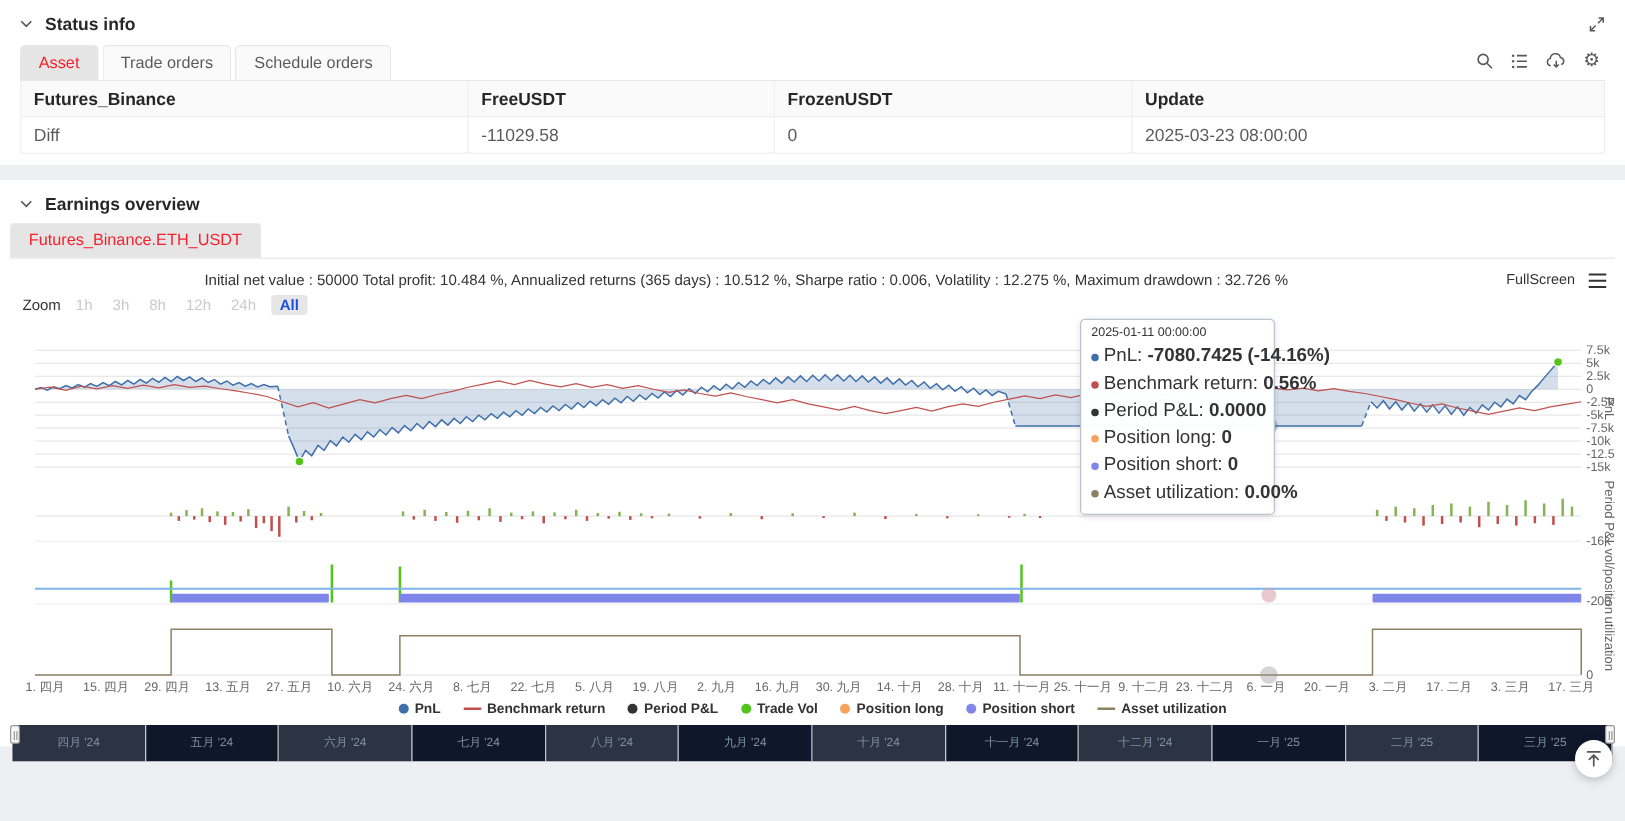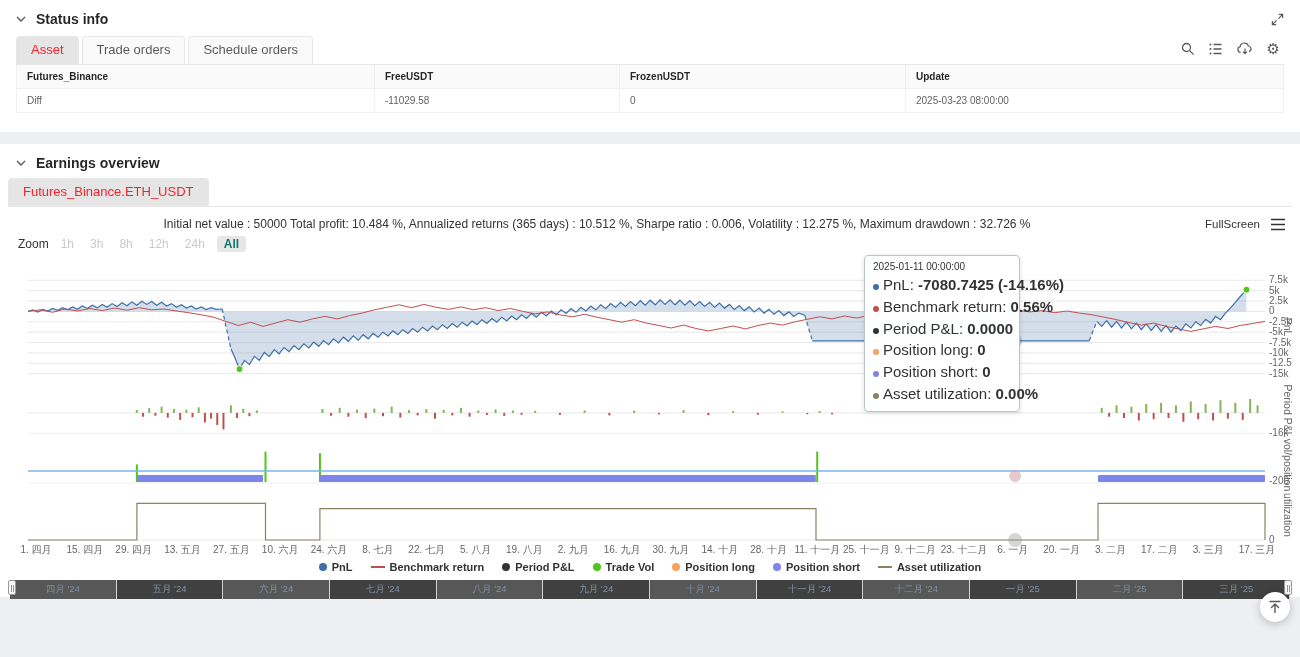--- a/index.html
+++ b/index.html
@@ -16,52 +16,52 @@
   .icon-btn { display: inline-flex; align-items: center; cursor: pointer; }
 
   .tabbar { display: flex; align-items: flex-end; border-bottom: 1px solid #e8e8e8; margin-top: 4px; }
   .tab { padding: 5px 14px 6px; font-size: 13px; color: rgba(0,0,0,0.65); background: #fafafa;
          border: 1px solid #e8e8e8; border-bottom: none; border-radius: 4px 4px 0 0;
          margin-right: 3px; cursor: pointer; line-height: 16px; white-space: nowrap; }
   .tab.active { background: #e5e5e5; color: #f5222d; }
   .tab-icons { margin-left: auto; display: flex; align-items: center; gap: 14px; padding: 0 4px 8px 0; color: #595959; }
   .gear-glyph { font-size: 15px; line-height: 14px; color: #595959; }
 
-  table.asset { width: 100%; border-collapse: collapse; font-size: 10px; border: 1px solid #f0f0f0; border-top: none; }
+  table.asset { width: 100%; border-collapse: collapse; font-size: 14px; border: 1px solid #f0f0f0; border-top: none; }
   .asset th { background: #fafafa; font-weight: 600; color: rgba(0,0,0,0.85); text-align: left;
               padding: 6px 10px; border-bottom: 1px solid #f0f0f0; border-right: 1px solid #f0f0f0; }
   .asset td { color: rgba(0,0,0,0.65); padding: 6px 10px; border-bottom: 1px solid #f0f0f0; border-right: 1px solid #f0f0f0; }
   .asset th:last-child, .asset td:last-child { border-right: none; }
   .link { color: #1890ff; cursor: pointer; }
   .danger { color: #f5222d; }
 
   #earnings-panel { height: 453px; padding: 6px 8px 0; position: relative; }
   #earnings-panel .panel-head { padding-left: 8px; }
   #earnings-panel .tabbar { margin-top: 2px; }
 
   .stats-row { display: flex; align-items: center; margin-top: 10px; }
   .stats-text { flex: 1; text-align: center; font-size: 12px; color: #333; }
   .fullscreen-label { font-size: 11.5px; color: #333; margin: 0 10px 0 19px; cursor: pointer; white-space: nowrap; }
   .burger { cursor: pointer; margin-right: 6px; }
 
   .chart-section { position: relative; margin-top: 4px; }
   .zoom-row { display: flex; align-items: center; gap: 8px; font-size: 12px; color: #333; padding-left: 10px; height: 18px; }
   .zbtn { color: #c9c9c9; cursor: default; padding: 0 4px; }
-  .zbtn.active { background: #e6e6e6; color: #0f766e; font-weight: 700; border-radius: 3px; padding: 1px 7px; cursor: pointer; }
+  .zbtn.active { background: #e6e6e6; color: #1d4ed8; font-weight: 700; border-radius: 3px; padding: 1px 7px; cursor: pointer; }
 
   #chart-svg { display: block; }
   #chart-svg text { font-family: "Liberation Sans", "DejaVu Sans", sans-serif; }
 
   .legend { display: flex; justify-content: center; align-items: center; gap: 18px; height: 16px;
             font-size: 11px; font-weight: 700; color: #333; margin-top: 2px; }
   .legend-item { display: inline-flex; align-items: center; cursor: pointer; }
   .lg-dot { width: 8px; height: 8px; border-radius: 50%; margin-right: 5px; }
   .lg-line { width: 14px; height: 2px; margin-right: 5px; }
 
-  .navigator { position: relative; height: 19px; margin: 5px 2px 0; background: #404040; display: flex; }
+  .navigator { position: relative; height: 29px; margin: 5px 2px 0; background: #0f172a; display: flex; }
   .nav-cell { flex: 1; border-right: 1px solid rgba(255,255,255,0.75); display: flex; align-items: center;
               justify-content: center; font-size: 9.5px; color: #7e90a6; overflow: hidden; white-space: nowrap; }
   .nav-cell:nth-child(odd) { background: rgba(255,255,255,0.12); }
   .nav-handle { position: absolute; top: 0; width: 8px; height: 15px; background: #f7f7f7; border: 1px solid #999;
                 border-radius: 2px; z-index: 2; cursor: ew-resize; }
   .nav-handle::before { content: ""; position: absolute; left: 2px; top: 4px; width: 1px; height: 7px;
                         background: #999; box-shadow: 2px 0 0 #999; }
   .nav-handle.left { left: -2px; } .nav-handle.right { right: -2px; }
 
   .tooltip { position: absolute; left: 856px; top: 20px; width: 156px; background: rgba(255,255,255,0.98);

